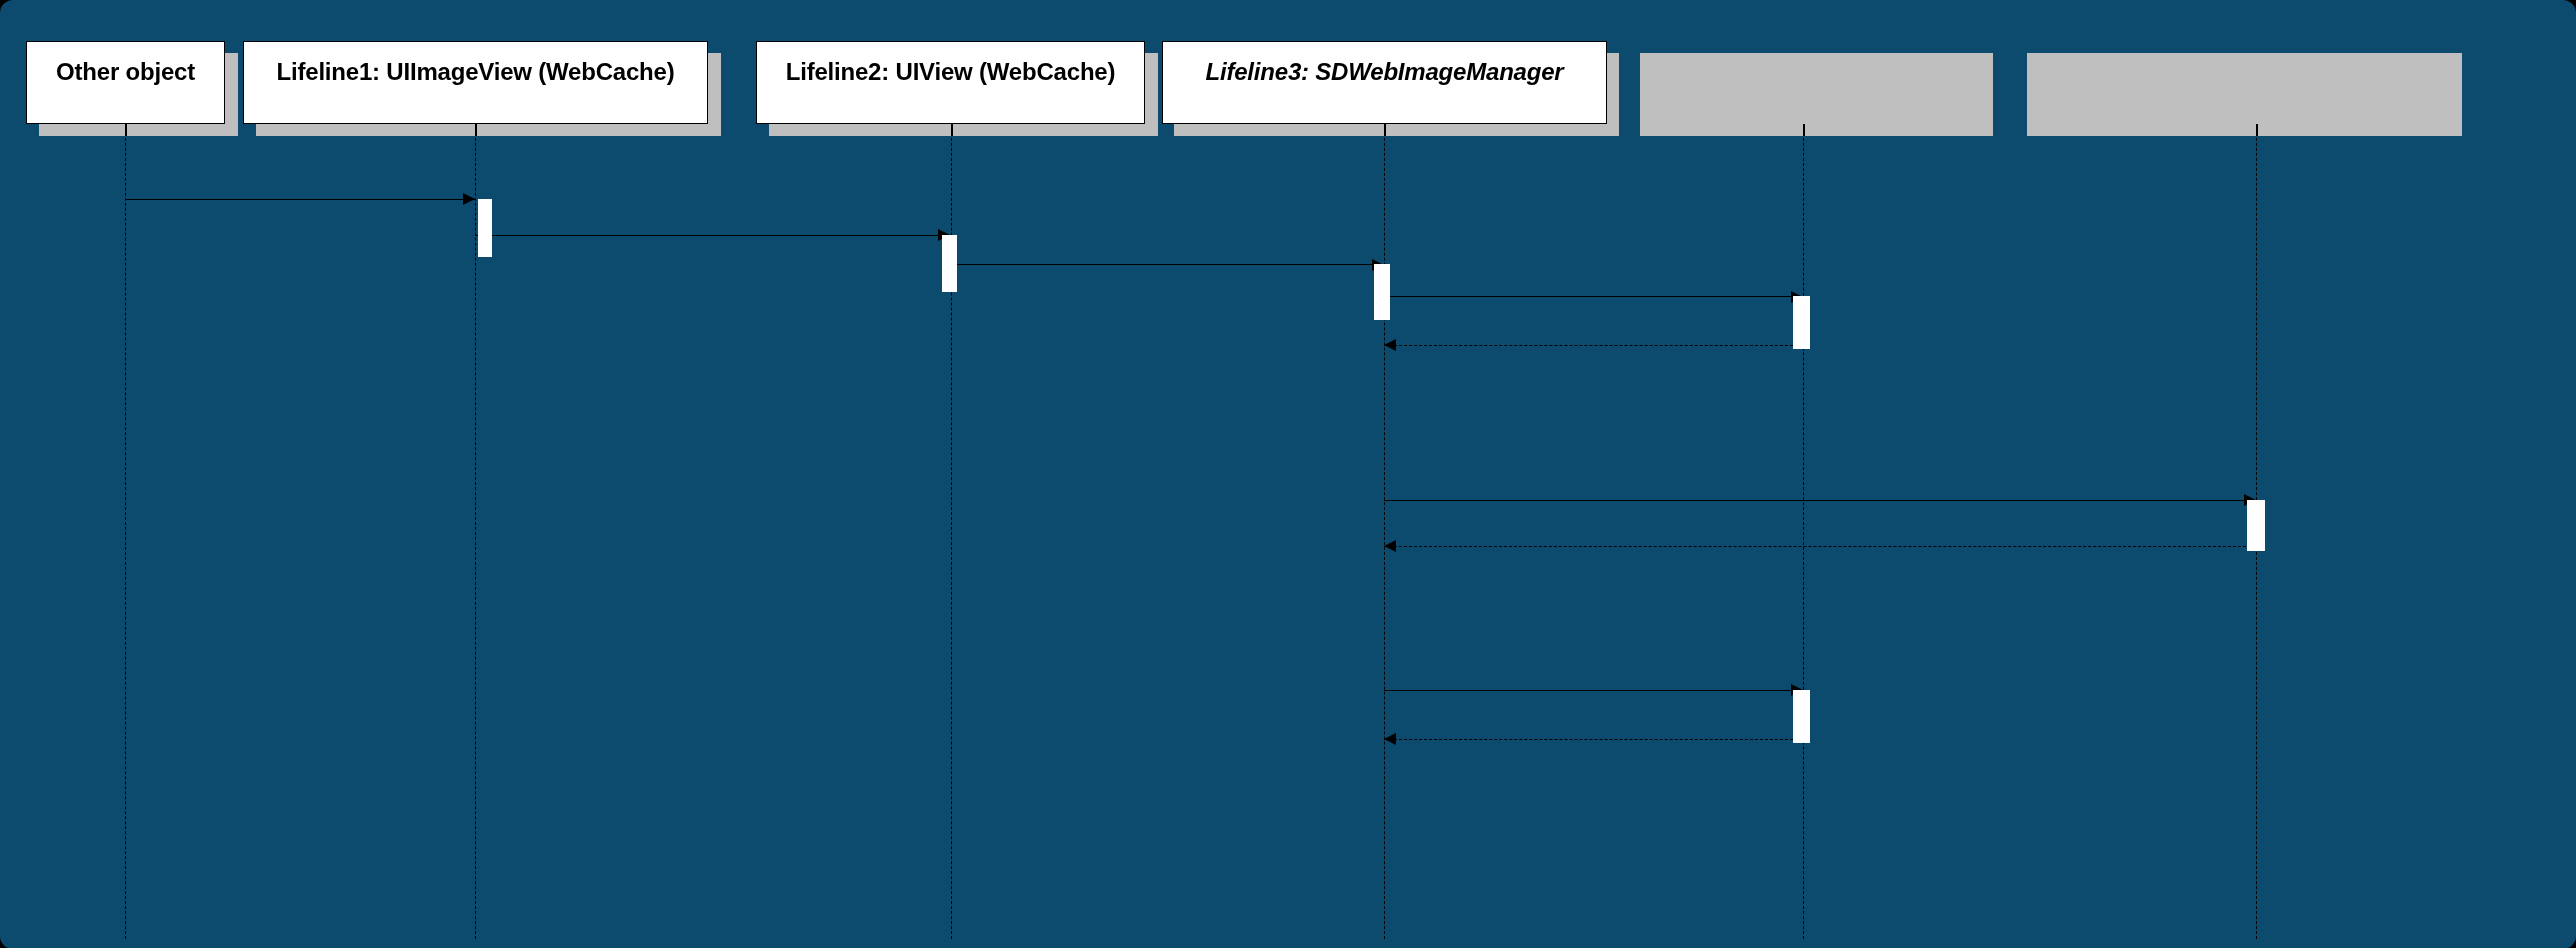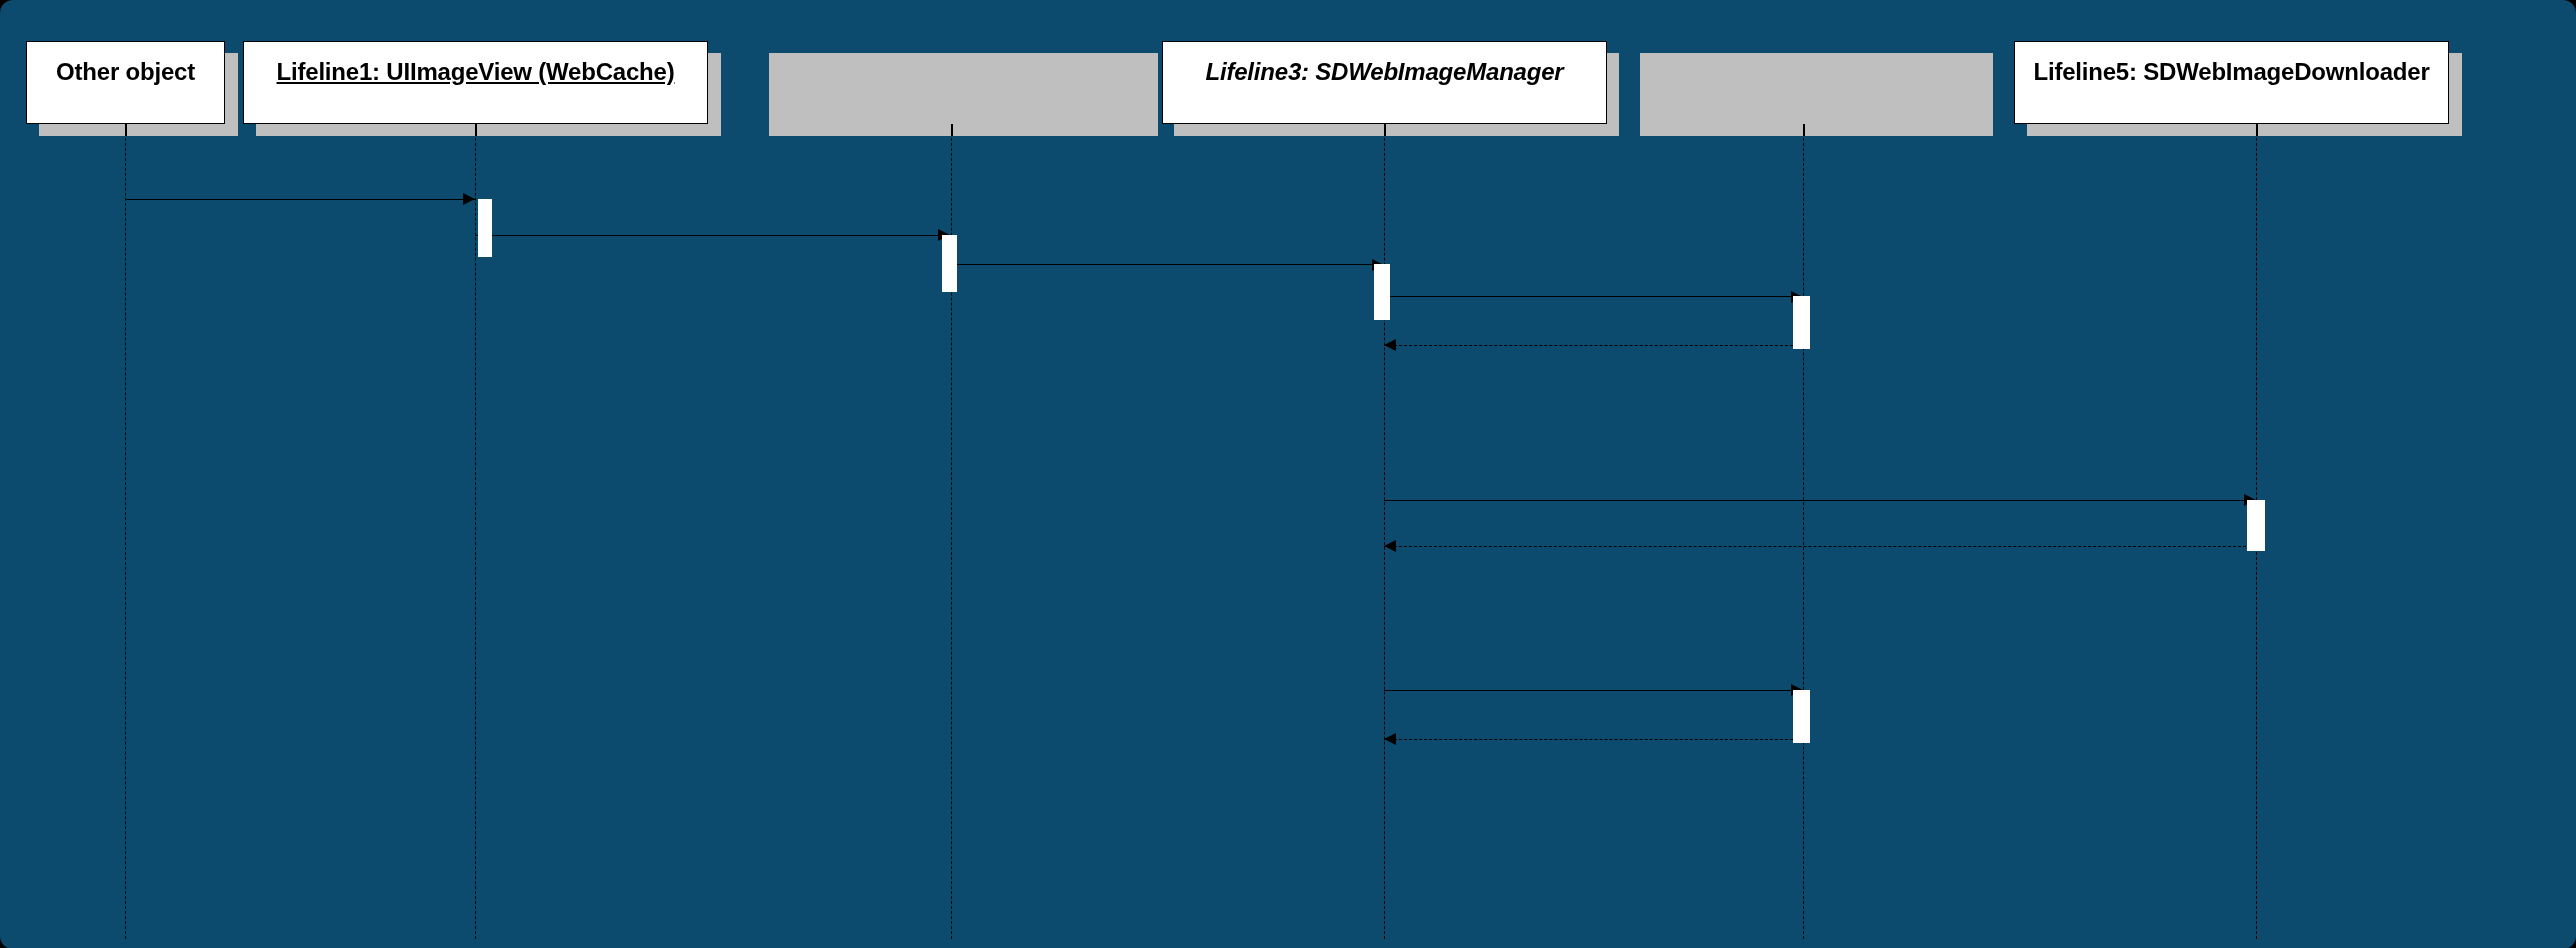--- a/index.html
+++ b/index.html
@@ -114,28 +114,28 @@
     <div class="lifeline-head-shadow" style="left: 2027px; top: 53px; width: 435px; height: 83px;"></div>
     <div class="lifeline-line" style="left: 125px; top: 123px; height: 816px;"></div>
     <div class="lifeline-line" style="left: 475px; top: 123px; height: 816px;"></div>
     <div class="lifeline-line" style="left: 951px; top: 123px; height: 816px;"></div>
     <div class="lifeline-line" style="left: 1384px; top: 123px; height: 816px;"></div>
     <div class="lifeline-line" style="left: 1803px; top: 123px; height: 816px;"></div>
     <div class="lifeline-line" style="left: 2256px; top: 123px; height: 816px;"></div>
     <div class="lifeline-head" style="left: 26px; top: 41px; width: 199px; height: 83px;">
       <span class="lifeline-head-label">Other object</span>
     </div>
-    <div class="lifeline-head" style="left: 243px; top: 41px; width: 465px; height: 83px; text-decoration: underline;">
+    <div class="lifeline-head" style="left: 243px; top: 41px; width: 465px; height: 83px;">
       <span class="lifeline-head-label">Lifeline1: UIImageView (WebCache)</span>
+    </div>
+    <div class="lifeline-head" style="left: 756px; top: 41px; width: 389px; height: 83px;">
+      <span class="lifeline-head-label">Lifeline2: UIView (WebCache)</span>
     </div>
     <div class="lifeline-head" style="left: 1162px; top: 41px; width: 445px; height: 83px; font-style: italic;">
       <span class="lifeline-head-label">Lifeline3: SDWebImageManager</span>
-    </div>
-    <div class="lifeline-head" style="left: 2014px; top: 41px; width: 435px; height: 83px;">
-      <span class="lifeline-head-label">Lifeline5: SDWebImageDownloader</span>
     </div>
     <div class="lifeline-tick" style="left: 125px; top: 124px; height: 11.7px;"></div>
     <div class="lifeline-tick" style="left: 475px; top: 124px; height: 11.7px;"></div>
     <div class="lifeline-tick" style="left: 951px; top: 124px; height: 11.7px;"></div>
     <div class="lifeline-tick" style="left: 1384px; top: 124px; height: 11.7px;"></div>
     <div class="lifeline-tick" style="left: 1803px; top: 124px; height: 11.7px;"></div>
     <div class="lifeline-tick" style="left: 2256px; top: 124px; height: 11.7px;"></div>
     <div class="activation" style="left: 478px; top: 199px; width: 13.6px; height: 58px;"></div>
     <div class="activation" style="left: 942px; top: 235px; width: 14.6px; height: 57px;"></div>
     <div class="activation" style="left: 1374px; top: 264px; width: 15.6px; height: 56px;"></div>

